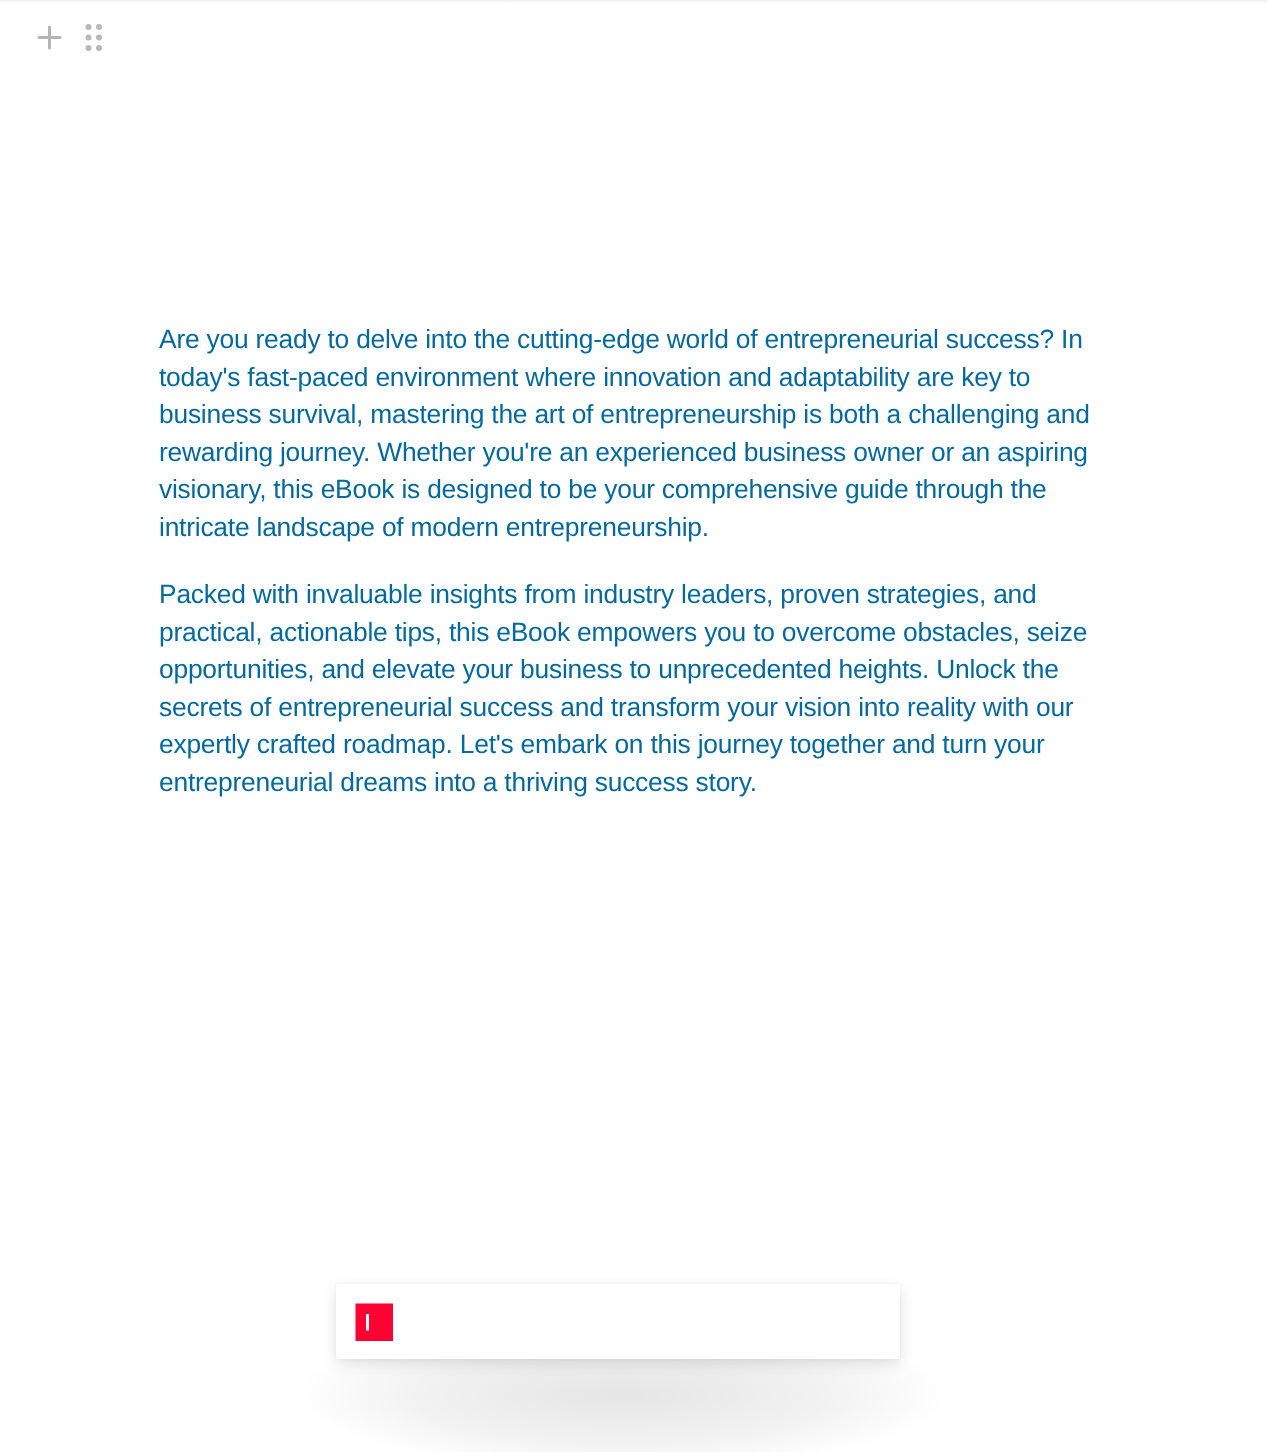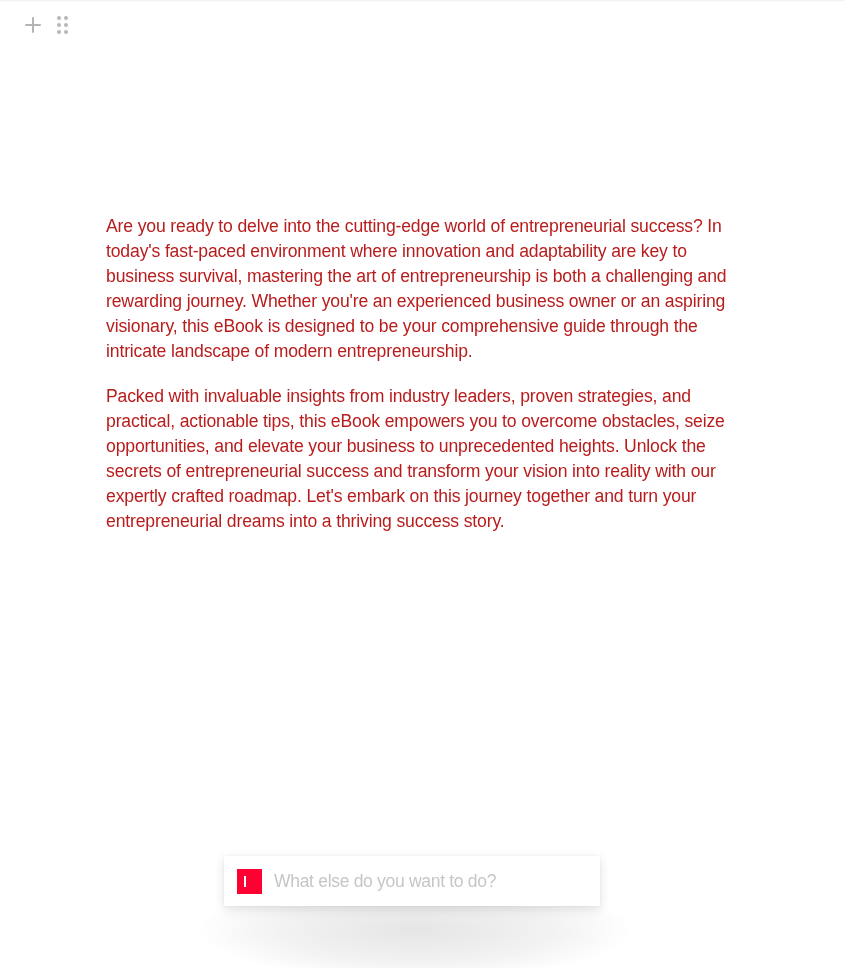--- a/index.html
+++ b/index.html
@@ -52,21 +52,21 @@
       width: 4px; height: 4px;
       border-radius: 50%;
       background: #b8b8b8;
       display: block;
     }
     .content {
       position: absolute;
       left: 106px;
       top: 214px;
       width: 640px;
-      color: #b91c1c;
+      color: #0369a1;
       font-size: 17.6px;
       line-height: 25px;
       font-family: "Liberation Sans", sans-serif;
       letter-spacing: -0.15px;
     }
     .content p {
       margin: 0 0 20px 0;
     }
     .prompt-shadow {
       position: absolute;
@@ -134,14 +134,13 @@
 
 <div class="content">
   <p>Are you ready to delve into the cutting-edge world of entrepreneurial success? In today's fast-paced environment where innovation and adaptability are key to business survival, mastering the art of entrepreneurship is both a challenging and rewarding journey. Whether you're an experienced business owner or an aspiring visionary, this eBook is designed to be your comprehensive guide through the intricate landscape of modern entrepreneurship.</p>
   <p>Packed with invaluable insights from industry leaders, proven strategies, and practical, actionable tips, this eBook empowers you to overcome obstacles, seize opportunities, and elevate your business to unprecedented heights. Unlock the secrets of entrepreneurial success and transform your vision into reality with our expertly crafted roadmap. Let's embark on this journey together and turn your entrepreneurial dreams into a thriving success story.</p>
 </div>
 
 <div class="prompt-shadow"></div>
 
 <div class="prompt-box">
   <div class="prompt-icon"></div>
-  <input class="prompt-input" type="text" placeholder="What else do you want to do?" style="">
 </div>
 
 </body></html>

